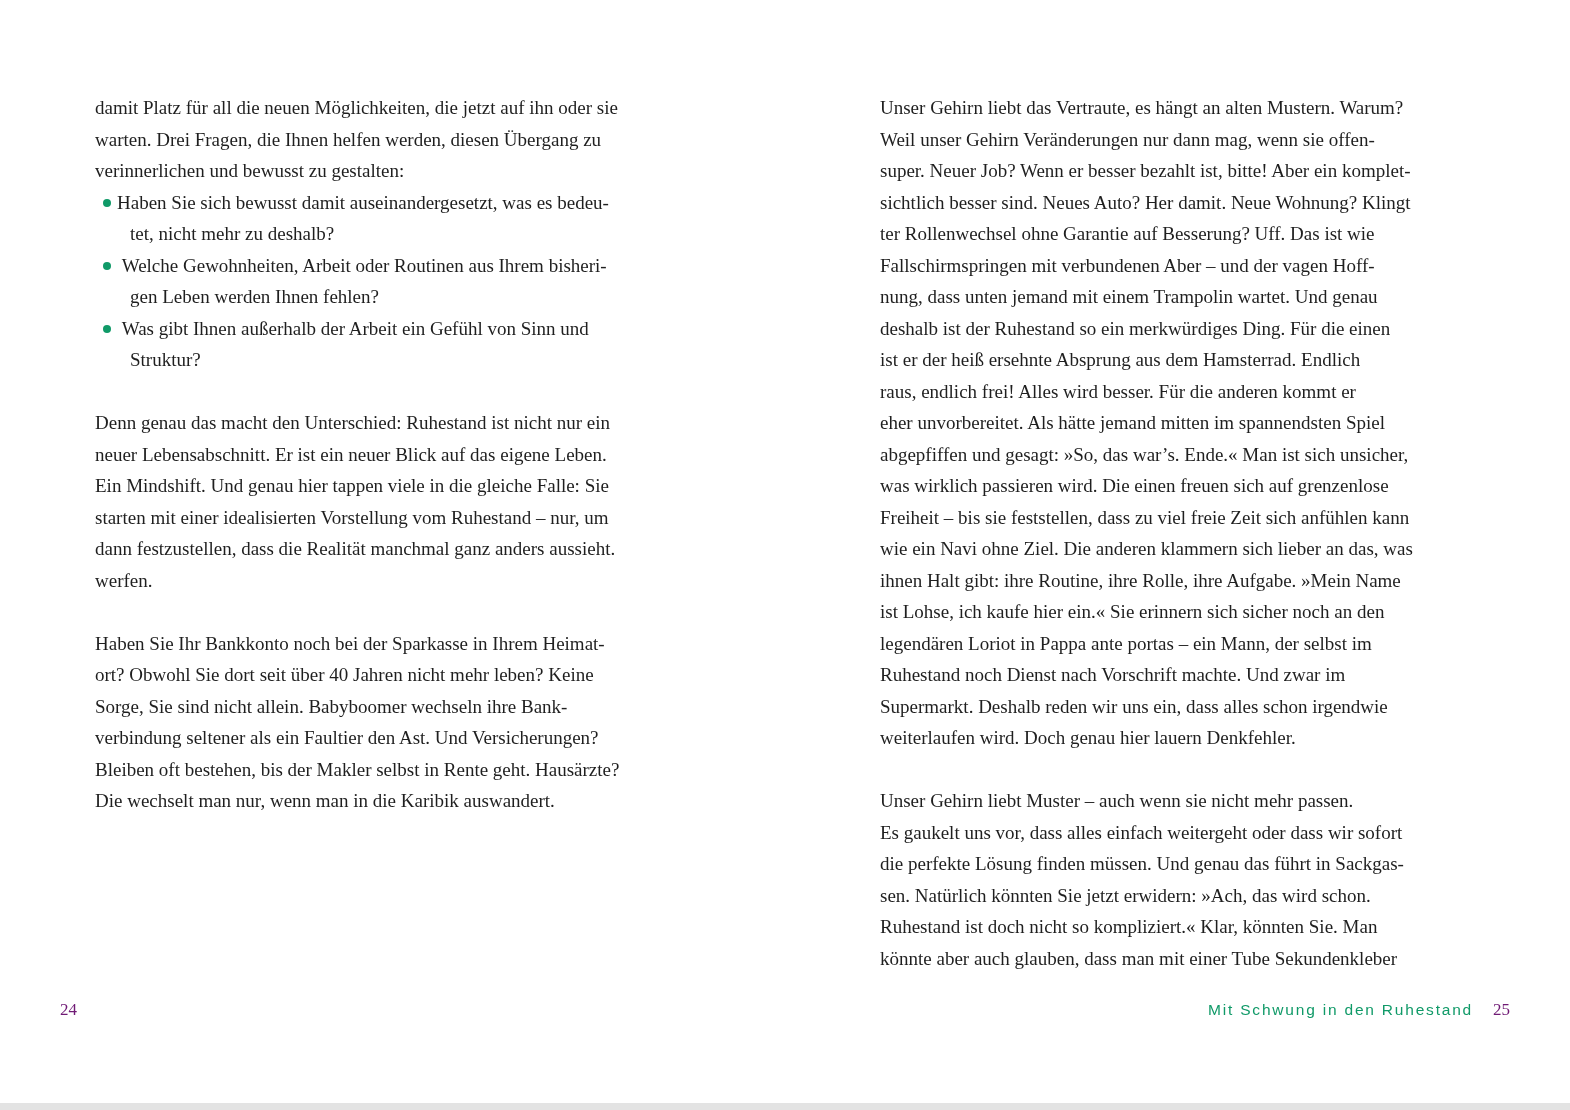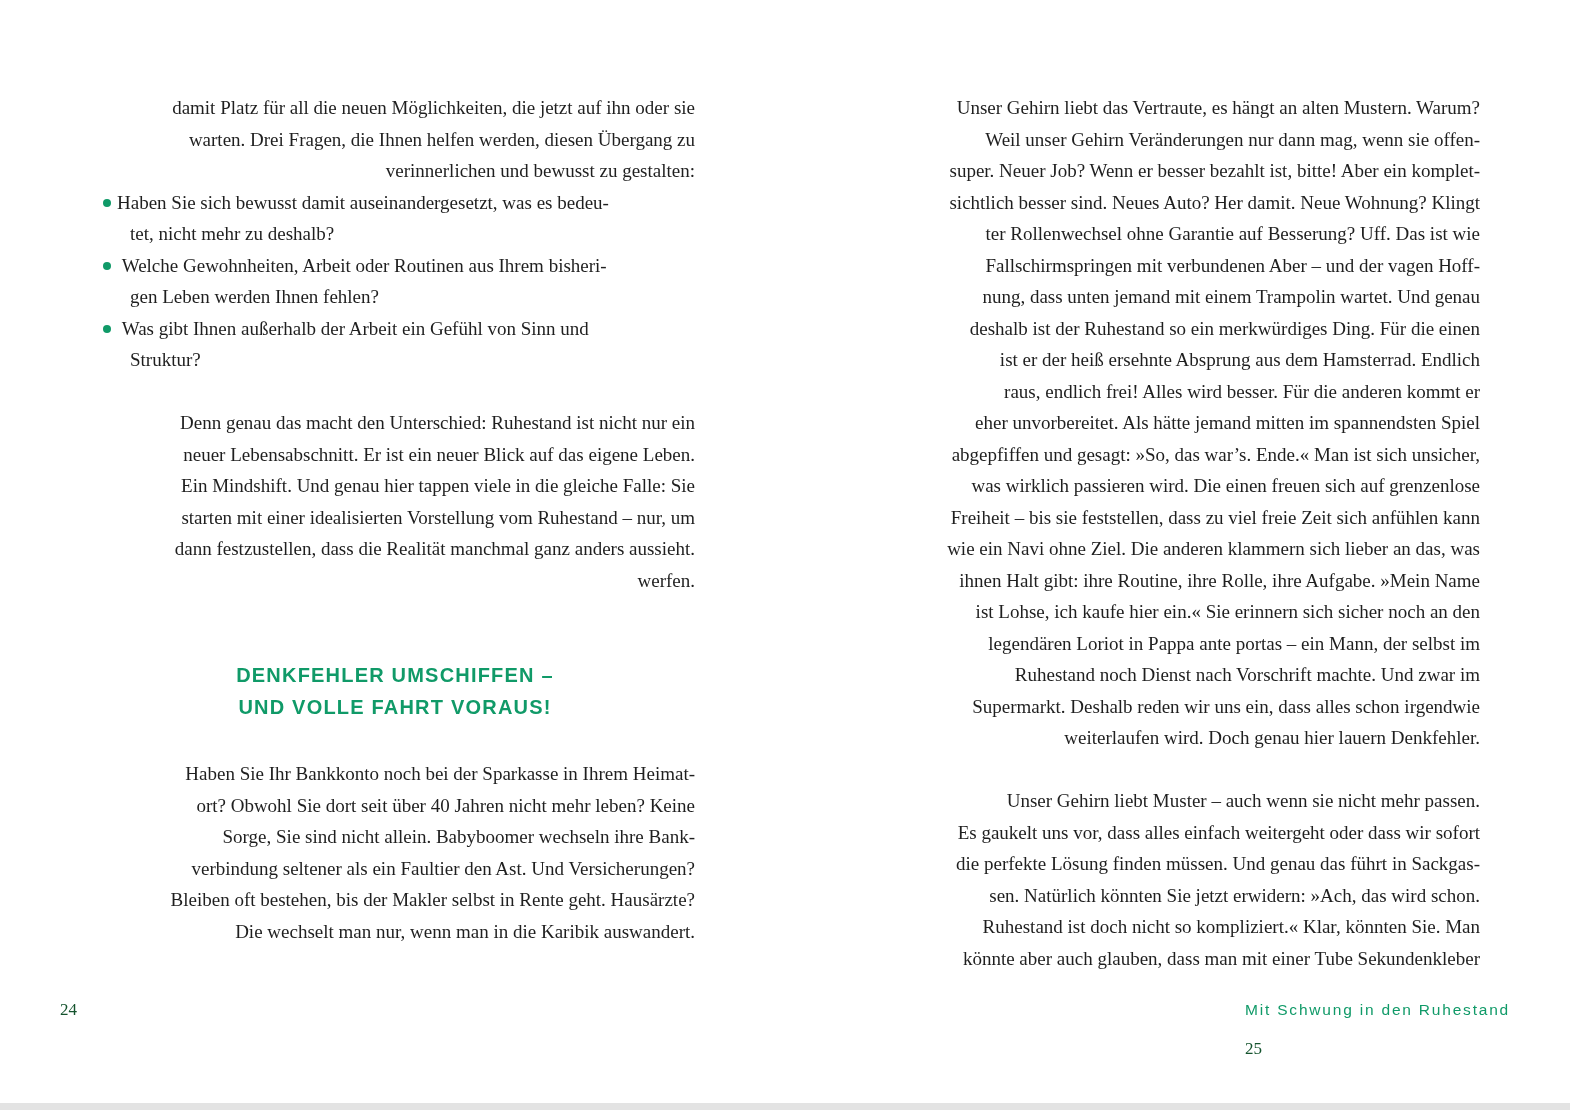--- a/index.html
+++ b/index.html
@@ -7,38 +7,38 @@
   html,body { width:1570px; height:1110px; background:#ffffff; overflow:hidden; }
   body { font-family:"Liberation Serif", serif; color:var(--text); position:relative; }
 
   .page-body { position:absolute; top:92px; width:600px; font-size:19px; line-height:31.5px; }
   .page-body.left  { left:95px; }
   .page-body.right { left:880px; }
 
   .line { white-space:pre-wrap; }
   .italic { }
 
-  .paragraph { margin-top:31.5px;text-align:right; }
+  .paragraph { margin-top:31.5px; }
   .page-body > :first-child { margin-top:0; }
 
   .list { margin-top:0; }
   .list-item { position:relative; padding-left:35px; }
   .list-item .line.first { margin-left:-13px; }
   .bullet { position:absolute; left:8px; top:12px; width:8px; height:8px;
             border-radius:50%; background:var(--green); }
 
   .heading { margin-top:63px; margin-bottom:35px; text-align:center;
              font-family:"Liberation Sans", sans-serif; font-weight:bold;
              font-size:20px; line-height:32px; letter-spacing:1.2px;
              color:var(--green); }
 
   .footer-row { position:absolute; left:60px; right:60px; top:1000px;
                 display:flex; justify-content:space-between; align-items:baseline; }
-  .page-num { font-size:17px; color:#14532d; }
-  .footer-right { display:flex; align-items:baseline; gap:20px;flex-direction:column; }
+  .page-num { font-size:17px; color:#701a75; }
+  .footer-right { display:flex; align-items:baseline; gap:20px; }
   .footer-title { font-family:"Liberation Sans", sans-serif; font-size:15.5px;
                   letter-spacing:1.8px; color:var(--green); }
 
   .bottom-edge { position:absolute; left:0; bottom:0; width:100%; height:7px;
                  background:#e3e3e3; }
 </style>
 </head>
 <body>
 
 <div>
@@ -66,24 +66,20 @@
           <div class="line">Struktur?</div>
         </div>
       </div>
       <div class="paragraph">
         <div class="line">Denn genau das macht den Unterschied: Ruhestand ist nicht nur ein</div>
         <div class="line">neuer Lebensabschnitt. Er ist ein neuer Blick auf das eigene Leben.</div>
         <div class="line">Ein Mindshift. Und genau hier tappen viele in die gleiche Falle: Sie</div>
         <div class="line">starten mit einer idealisierten Vorstellung vom Ruhestand – nur, um</div>
         <div class="line">dann festzustellen, dass die Realität manchmal ganz anders aussieht.</div>
         <div class="line">werfen.</div>
-      </div>
-      <div class="heading">
-        <div class="line">DENKFEHLER UMSCHIFFEN –</div>
-        <div class="line">UND VOLLE FAHRT VORAUS!</div>
       </div>
       <div class="paragraph">
         <div class="line">Haben Sie Ihr Bankkonto noch bei der Sparkasse in Ihrem Heimat-</div>
         <div class="line">ort? Obwohl Sie dort seit über 40 Jahren nicht mehr leben? Keine</div>
         <div class="line">Sorge, Sie sind nicht allein. Babyboomer wechseln ihre Bank-</div>
         <div class="line">verbindung seltener als ein Faultier den Ast. Und Versicherungen?</div>
         <div class="line">Bleiben oft bestehen, bis der Makler selbst in Rente geht. Hausärzte?</div>
         <div class="line">Die wechselt man nur, wenn man in die Karibik auswandert.</div>
       </div>
     </div>

